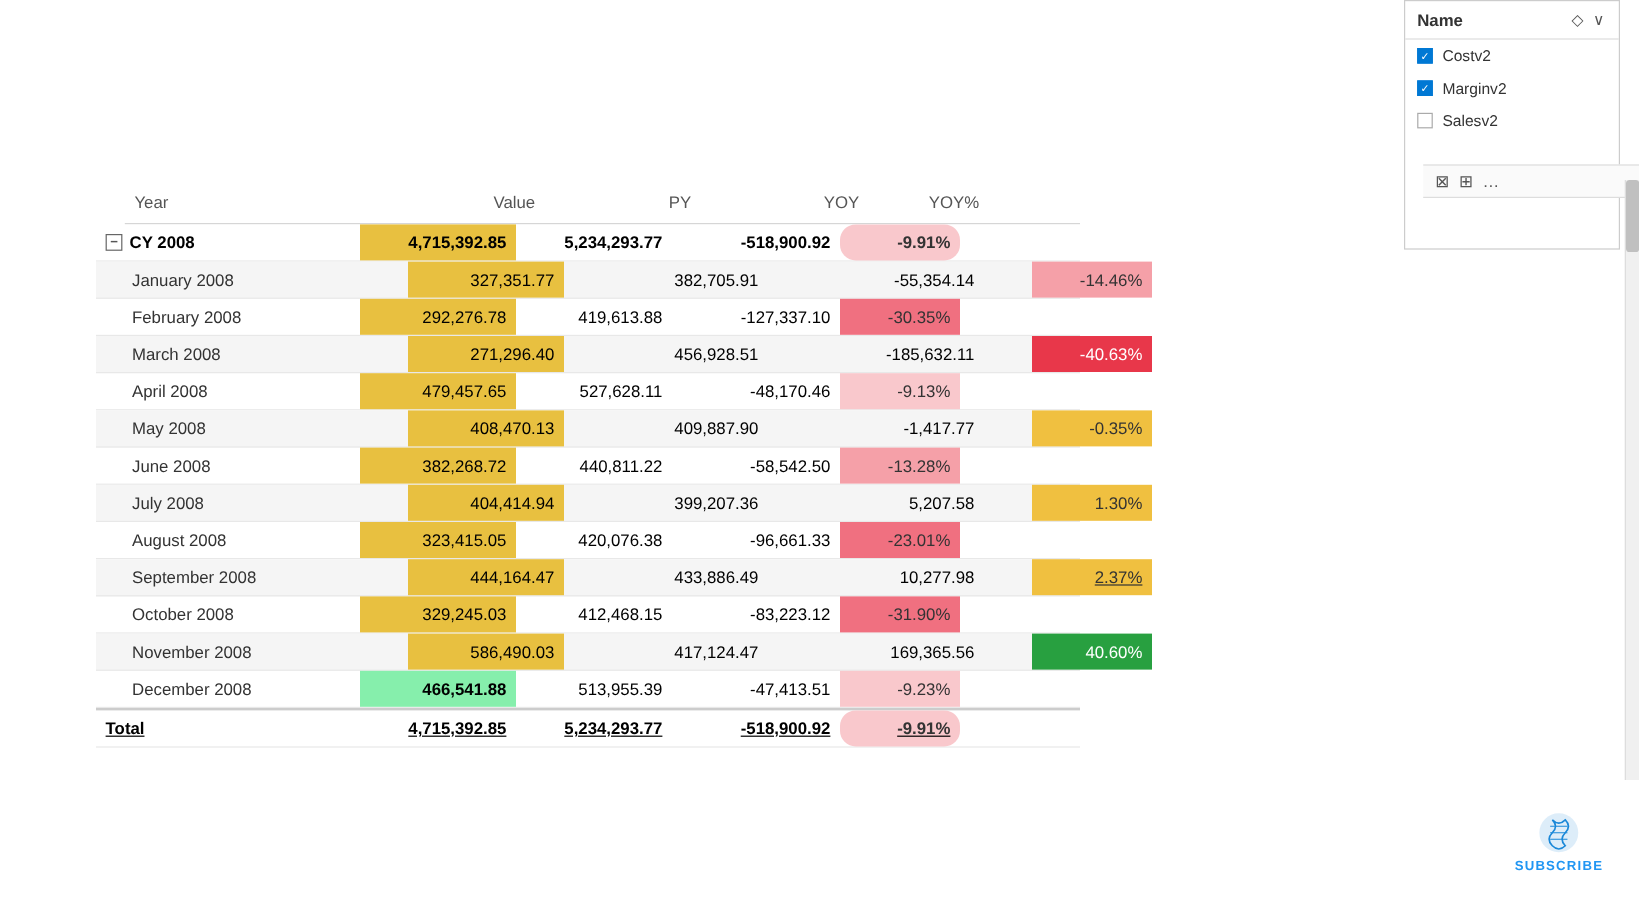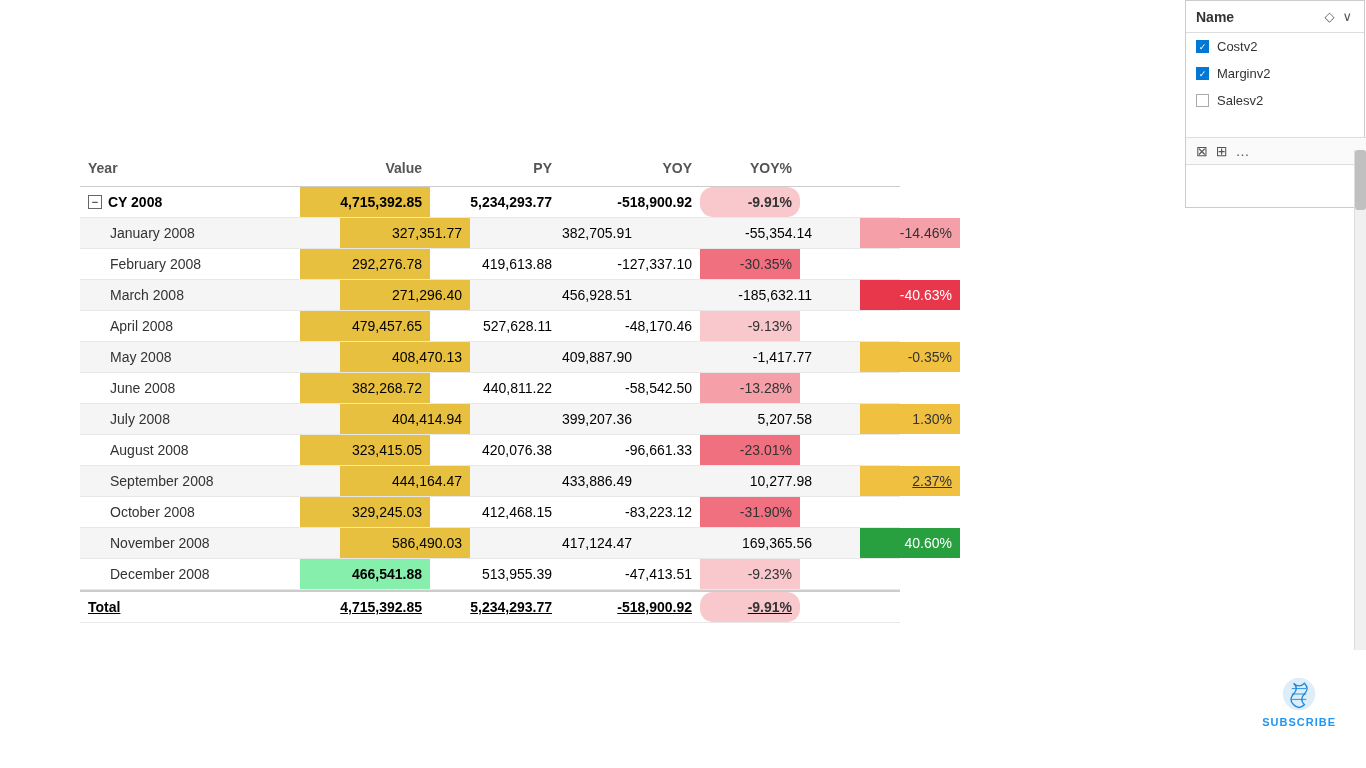--- a/index.html
+++ b/index.html
@@ -20,21 +20,22 @@
       left: 80px;
       width: 820px;
     }
 
     .table-header {
       display: grid;
       grid-template-columns: 220px 130px 130px 140px 100px;
       padding: 6px 0;
       border-bottom: 1px solid #ccc;
       color: #333;
-      font-weight: 700;
+      font-weight: 400;
+      margin-left: 24px;
     }
 
     .table-header .col {
       padding: 4px 8px;
       color: #555;
       font-size: 14px;
     }
 
     .table-header .col.right {
       text-align: right;
@@ -99,21 +100,21 @@
     }
     .bg-red-very-light { background: #f9c8cc; color: #333; border-radius: 13px; }
 
     
     .val-yellow { background: #e8c040; }
 
     
     .right-panel {
       position: absolute;
       top: 0;
-      right: 1px;
+      right: 16px;
       width: 180px;
       height: 208px;
       border: 1px solid #ccc;
       background: #fff;
     }
 
     .panel-header {
       display: flex;
       align-items: center;
       justify-content: space-between;

